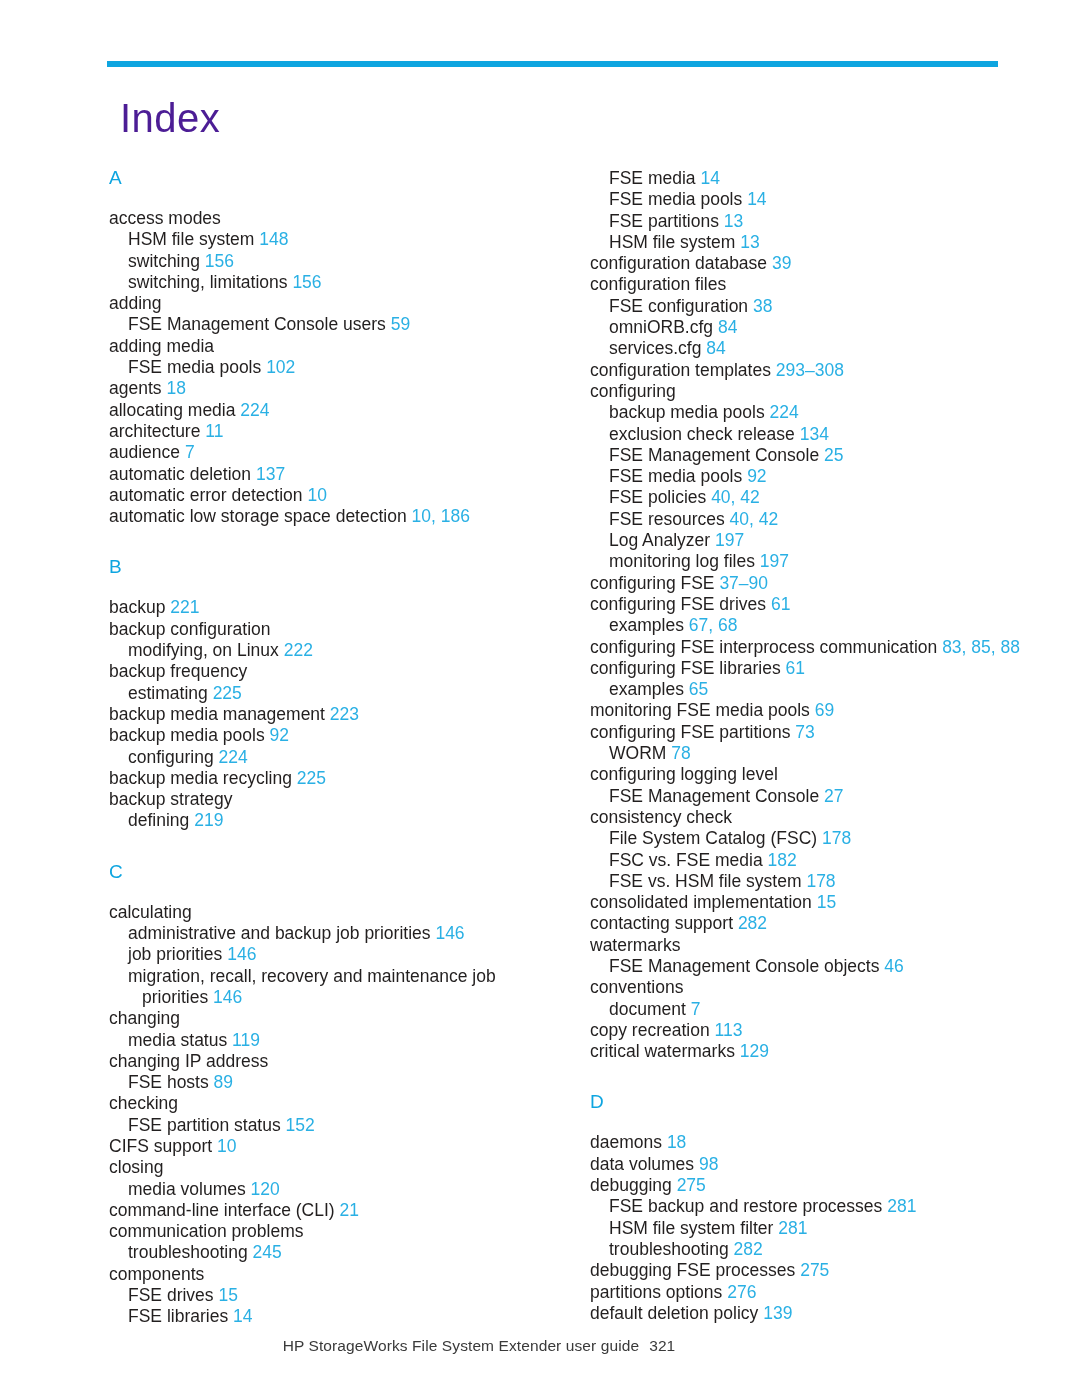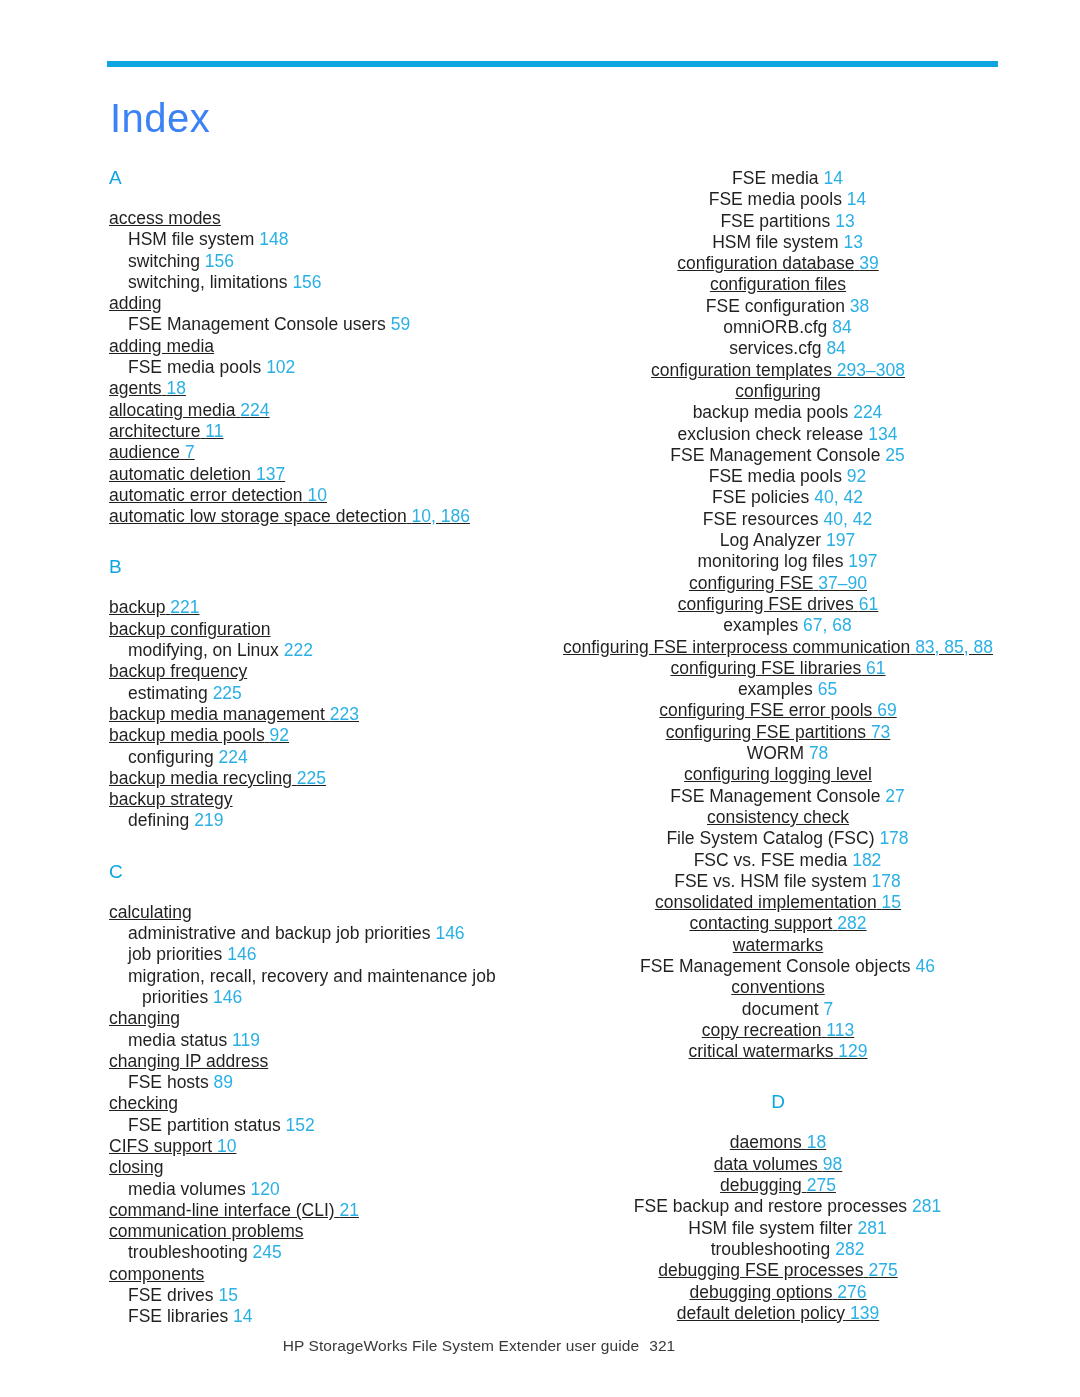--- a/index.html
+++ b/index.html
@@ -25,43 +25,43 @@
   .header-rule {
     position: absolute;
     left: 107px;
     top: 61px;
     width: 891px;
     height: 6px;
     background: #0ea5e0;
   }
   .page-title {
     position: absolute;
-    left: 110px;
+    left: 120px;
     top: 68px;
     font-size: 40px;
     font-weight: 400;
     letter-spacing: 0.5px;
-    color: #3b82f6;
+    color: #4c1d95;
     line-height: 1.15;
   }
 
   
   .columns {
     position: absolute;
     left: 0;
     top: 168px;
     width: 1080px;
   }
   .col {
     position: absolute;
     top: 0;
     width: 430px;
   }
   .col-left  { left: 109px; }
-  .col-right { left: 563px; text-align: center; }
+  .col-right { left: 590px; }
 
   
   .section-letter {
     font-size: 19px;
     color: #0ea5e0;
     line-height: 1;
     margin: 0 0 21px 0;
     font-weight: 400;
   }
   .section + .section {
@@ -71,21 +71,21 @@
     margin: 0;
     padding: 0;
     list-style: none;
   }
   .entry {
     font-size: 17.5px;
     line-height: 21.3px;
     color: #221f1f;
     white-space: pre-wrap;
   }
-  .entry.lvl0 { padding-left: 0; text-indent: 0; text-decoration: underline; }
+  .entry.lvl0 { padding-left: 0; text-indent: 0; }
   .entry.lvl1 { padding-left: 19px; text-indent: 0; }
   
   .entry.lvl1.wrap { padding-left: 33px; text-indent: -14px; }
   .page-num {
     color: #2ab0e4;
   }
 
   
   .footer {
     position: absolute;
@@ -193,21 +193,21 @@
             <li class="entry lvl1"><span>FSE policies</span> <span class="page-num">40, 42</span></li>
             <li class="entry lvl1"><span>FSE resources</span> <span class="page-num">40, 42</span></li>
             <li class="entry lvl1"><span>Log Analyzer</span> <span class="page-num">197</span></li>
             <li class="entry lvl1"><span>monitoring log files</span> <span class="page-num">197</span></li>
             <li class="entry lvl0"><span>configuring FSE</span> <span class="page-num">37–90</span></li>
             <li class="entry lvl0"><span>configuring FSE drives</span> <span class="page-num">61</span></li>
             <li class="entry lvl1"><span>examples</span> <span class="page-num">67, 68</span></li>
             <li class="entry lvl0"><span>configuring FSE interprocess communication</span> <span class="page-num">83, 85, 88</span></li>
             <li class="entry lvl0"><span>configuring FSE libraries</span> <span class="page-num">61</span></li>
             <li class="entry lvl1"><span>examples</span> <span class="page-num">65</span></li>
-            <li class="entry lvl0"><span>configuring FSE error pools</span> <span class="page-num">69</span></li>
+            <li class="entry lvl0"><span>monitoring FSE media pools</span> <span class="page-num">69</span></li>
             <li class="entry lvl0"><span>configuring FSE partitions</span> <span class="page-num">73</span></li>
             <li class="entry lvl1"><span>WORM</span> <span class="page-num">78</span></li>
             <li class="entry lvl0"><span>configuring logging level</span></li>
             <li class="entry lvl1"><span>FSE Management Console</span> <span class="page-num">27</span></li>
             <li class="entry lvl0"><span>consistency check</span></li>
             <li class="entry lvl1"><span>File System Catalog (FSC)</span> <span class="page-num">178</span></li>
             <li class="entry lvl1"><span>FSC vs. FSE media</span> <span class="page-num">182</span></li>
             <li class="entry lvl1"><span>FSE vs. HSM file system</span> <span class="page-num">178</span></li>
             <li class="entry lvl0"><span>consolidated implementation</span> <span class="page-num">15</span></li>
             <li class="entry lvl0"><span>contacting support</span> <span class="page-num">282</span></li>
@@ -222,21 +222,21 @@
         <div class="section">
           <div class="section-letter">D</div>
           <ul class="entries">
             <li class="entry lvl0"><span>daemons</span> <span class="page-num">18</span></li>
             <li class="entry lvl0"><span>data volumes</span> <span class="page-num">98</span></li>
             <li class="entry lvl0"><span>debugging</span> <span class="page-num">275</span></li>
             <li class="entry lvl1"><span>FSE backup and restore processes</span> <span class="page-num">281</span></li>
             <li class="entry lvl1"><span>HSM file system filter</span> <span class="page-num">281</span></li>
             <li class="entry lvl1"><span>troubleshooting</span> <span class="page-num">282</span></li>
             <li class="entry lvl0"><span>debugging FSE processes</span> <span class="page-num">275</span></li>
-            <li class="entry lvl0"><span>debugging options</span> <span class="page-num">276</span></li>
+            <li class="entry lvl0"><span>partitions options</span> <span class="page-num">276</span></li>
             <li class="entry lvl0"><span>default deletion policy</span> <span class="page-num">139</span></li>
           </ul>
         </div>
       </div>
   </div>
 
   <div class="footer">
     <span>HP StorageWorks File System Extender user guide</span><span class="folio">321</span>
   </div>
 

